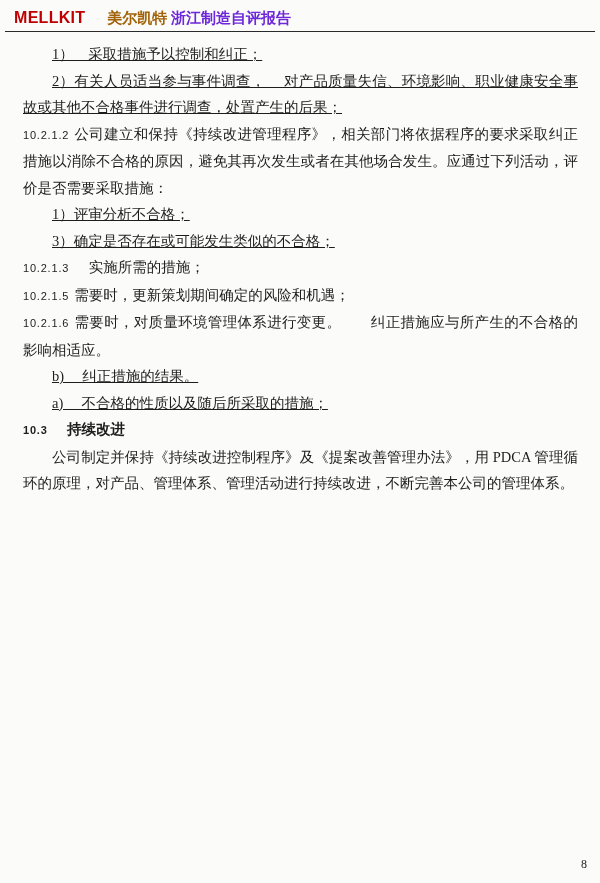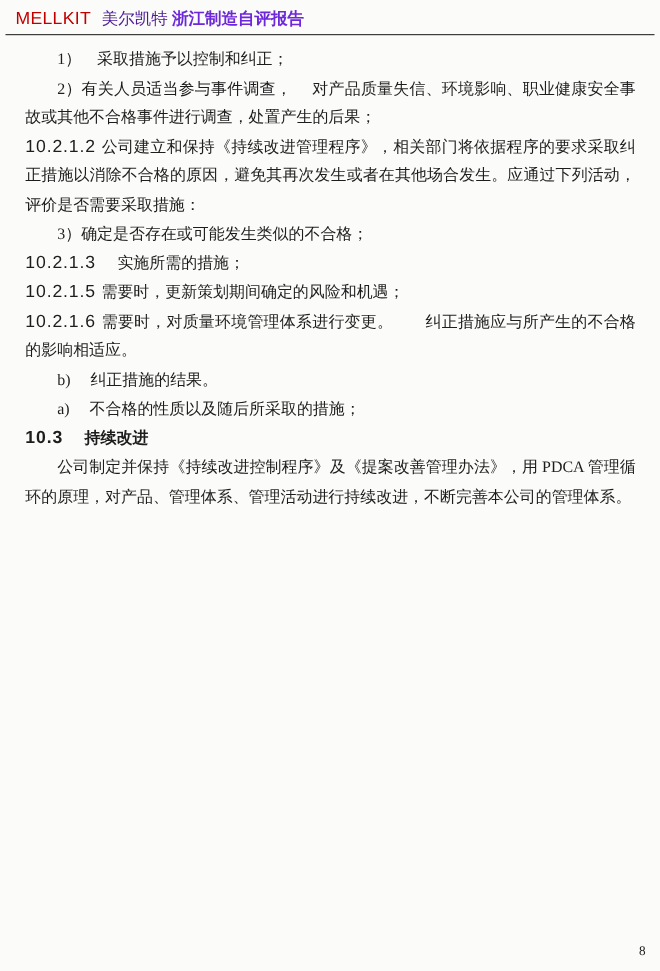--- a/index.html
+++ b/index.html
@@ -16,48 +16,48 @@
   
   .header {
     padding: 8px 14px 0 14px;
     font-size: 15px;
     white-space: nowrap;
     line-height: 19px;
   }
   .brand {
     color: #c00000;
     font-family: "Liberation Sans", "DejaVu Sans", sans-serif;
-    font-weight: 400;
+    font-weight: 700;
     font-size: 16px;
     letter-spacing: .3px;
   }
-  .company { color: #4c1d95; font-weight: 400; margin-left: 6px; }
+  .company { color: #a16207; font-weight: 700; margin-left: 18px; }
   .title   { color: #6d28d9; font-weight: 600; }
   .rule {
     margin: 3px 5px 0 5px;
     border-bottom: 1.6px solid #2a2a2a;
     height: 0;
   }
 
   
   .docbody {
     padding: 9px 22px 0 23px;
     font-size: 14.5px;
     line-height: 26.5px;
     text-align: justify;
     text-align-last: left;
   }
   .docbody p { margin: 0; }
-  .p-list    { text-indent: 2em; }
+  .p-list    { text-indent: 2em; text-decoration: underline; }
   .p-body    { text-indent: 2em; }
   .p-section { text-indent: 0; }
   .p-heading { font-weight: 700; }
   .num {
     font-family: "Liberation Sans", "DejaVu Sans", sans-serif;
-    font-size: 16px;
+    font-size: 11px;
     letter-spacing: .8px;
     margin-right: 5px;
   }
   .p-heading .num { font-weight: 700; }
 
   
   .footer {
     position: absolute;
     right: 13px; bottom: 11px;
     font-size: 12px;
@@ -74,20 +74,21 @@
     <span class="company">美尔凯特</span>
     <span class="title">浙江制造自评报告</span>
   </header>
 
   <div class="rule"></div>
 
   <main class="docbody">
       <p class="p-list"><span>1）　采取措施予以控制和纠正；</span></p>
       <p class="p-list"><span>2）有关人员适当参与事件调查，　 对产品质量失信、环境影响、职业健康安全事故或其他不合格事件进行调查，处置产生的后果；</span></p>
       <p class="p-section"><span class="num">10.2.1.2</span><span>公司建立和保持《持续改进管理程序》，相关部门将依据程序的要求采取纠正措施以消除不合格的原因，避免其再次发生或者在其他场合发生。应通过下列活动，评价是否需要采取措施：</span></p>
+      <p class="p-list"><span>1）评审分析不合格；</span></p>
       <p class="p-list"><span>3）确定是否存在或可能发生类似的不合格；</span></p>
       <p class="p-section"><span class="num">10.2.1.3</span><span>　实施所需的措施；</span></p>
       <p class="p-section"><span class="num">10.2.1.5</span><span>需要时，更新策划期间确定的风险和机遇；</span></p>
       <p class="p-section"><span class="num">10.2.1.6</span><span>需要时，对质量环境管理体系进行变更。　　纠正措施应与所产生的不合格的影响相适应。</span></p>
       <p class="p-list"><span>b)　 纠正措施的结果。</span></p>
       <p class="p-list"><span>a)　 不合格的性质以及随后所采取的措施；</span></p>
       <p class="p-heading"><span class="num">10.3</span><span>　持续改进</span></p>
       <p class="p-body"><span>公司制定并保持《持续改进控制程序》及《提案改善管理办法》，用 PDCA 管理循环的原理，对产品、管理体系、管理活动进行持续改进，不断完善本公司的管理体系。</span></p>
     </main>
 

